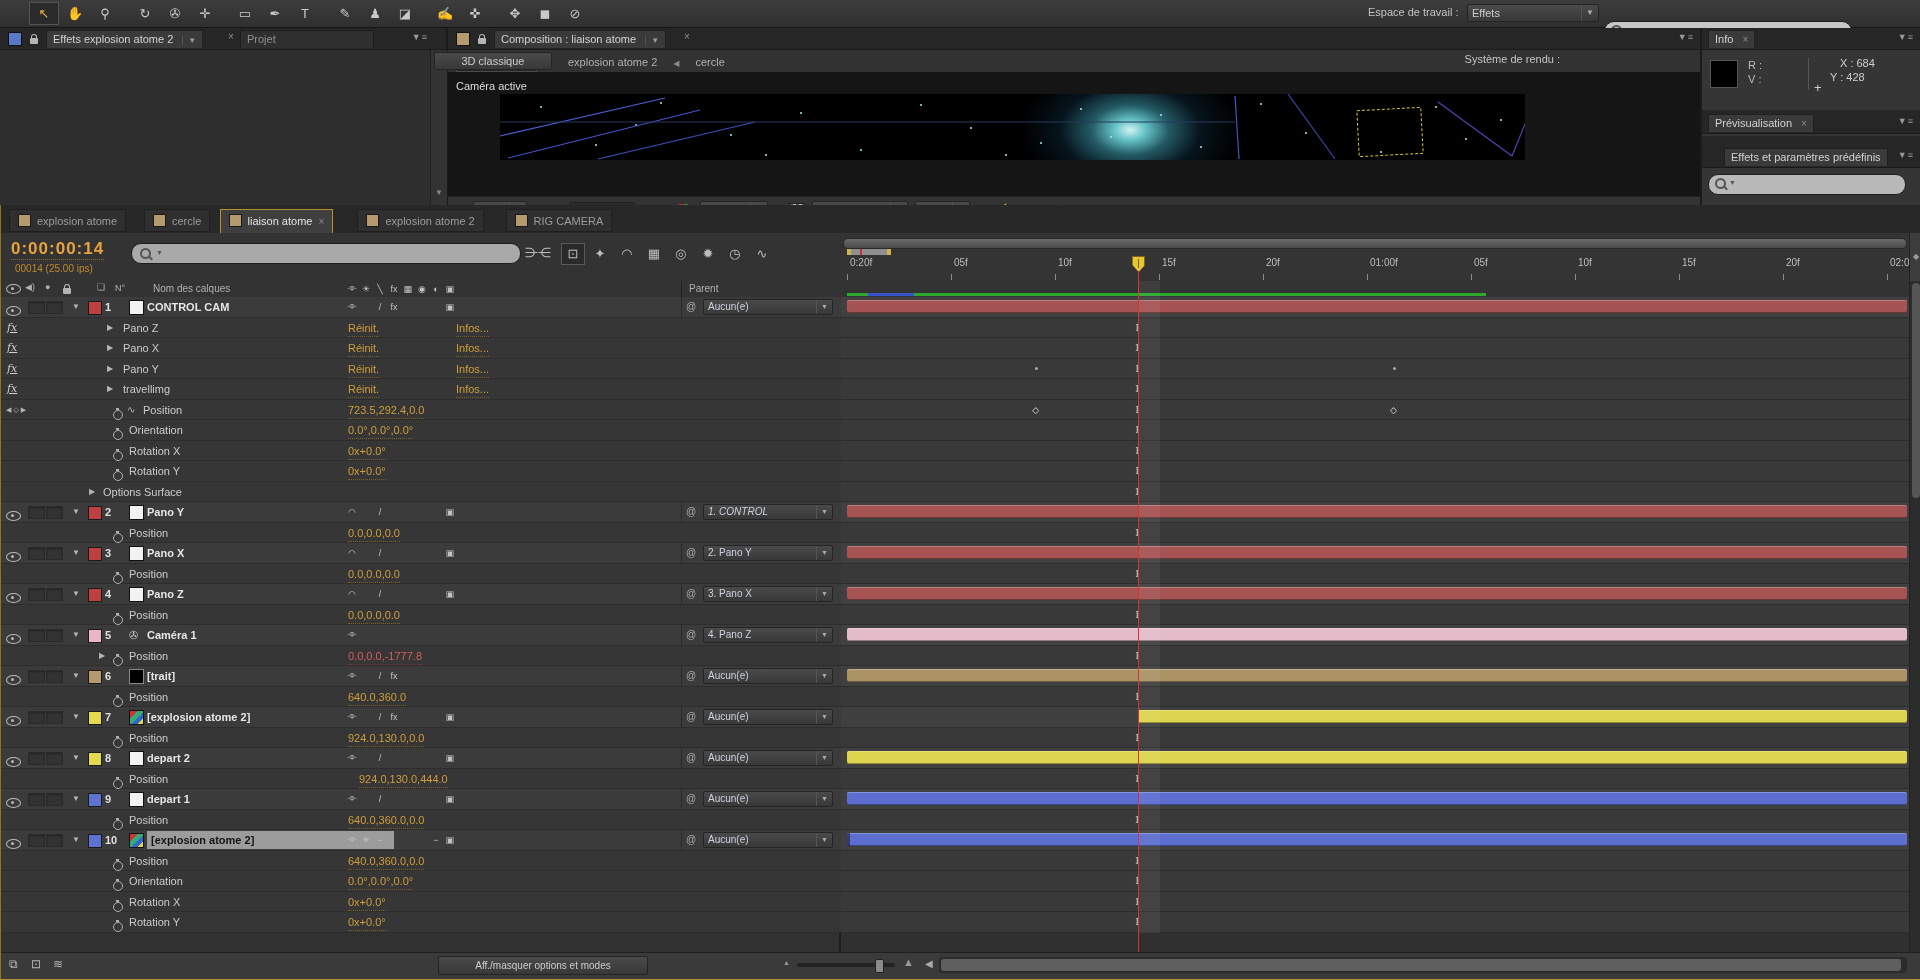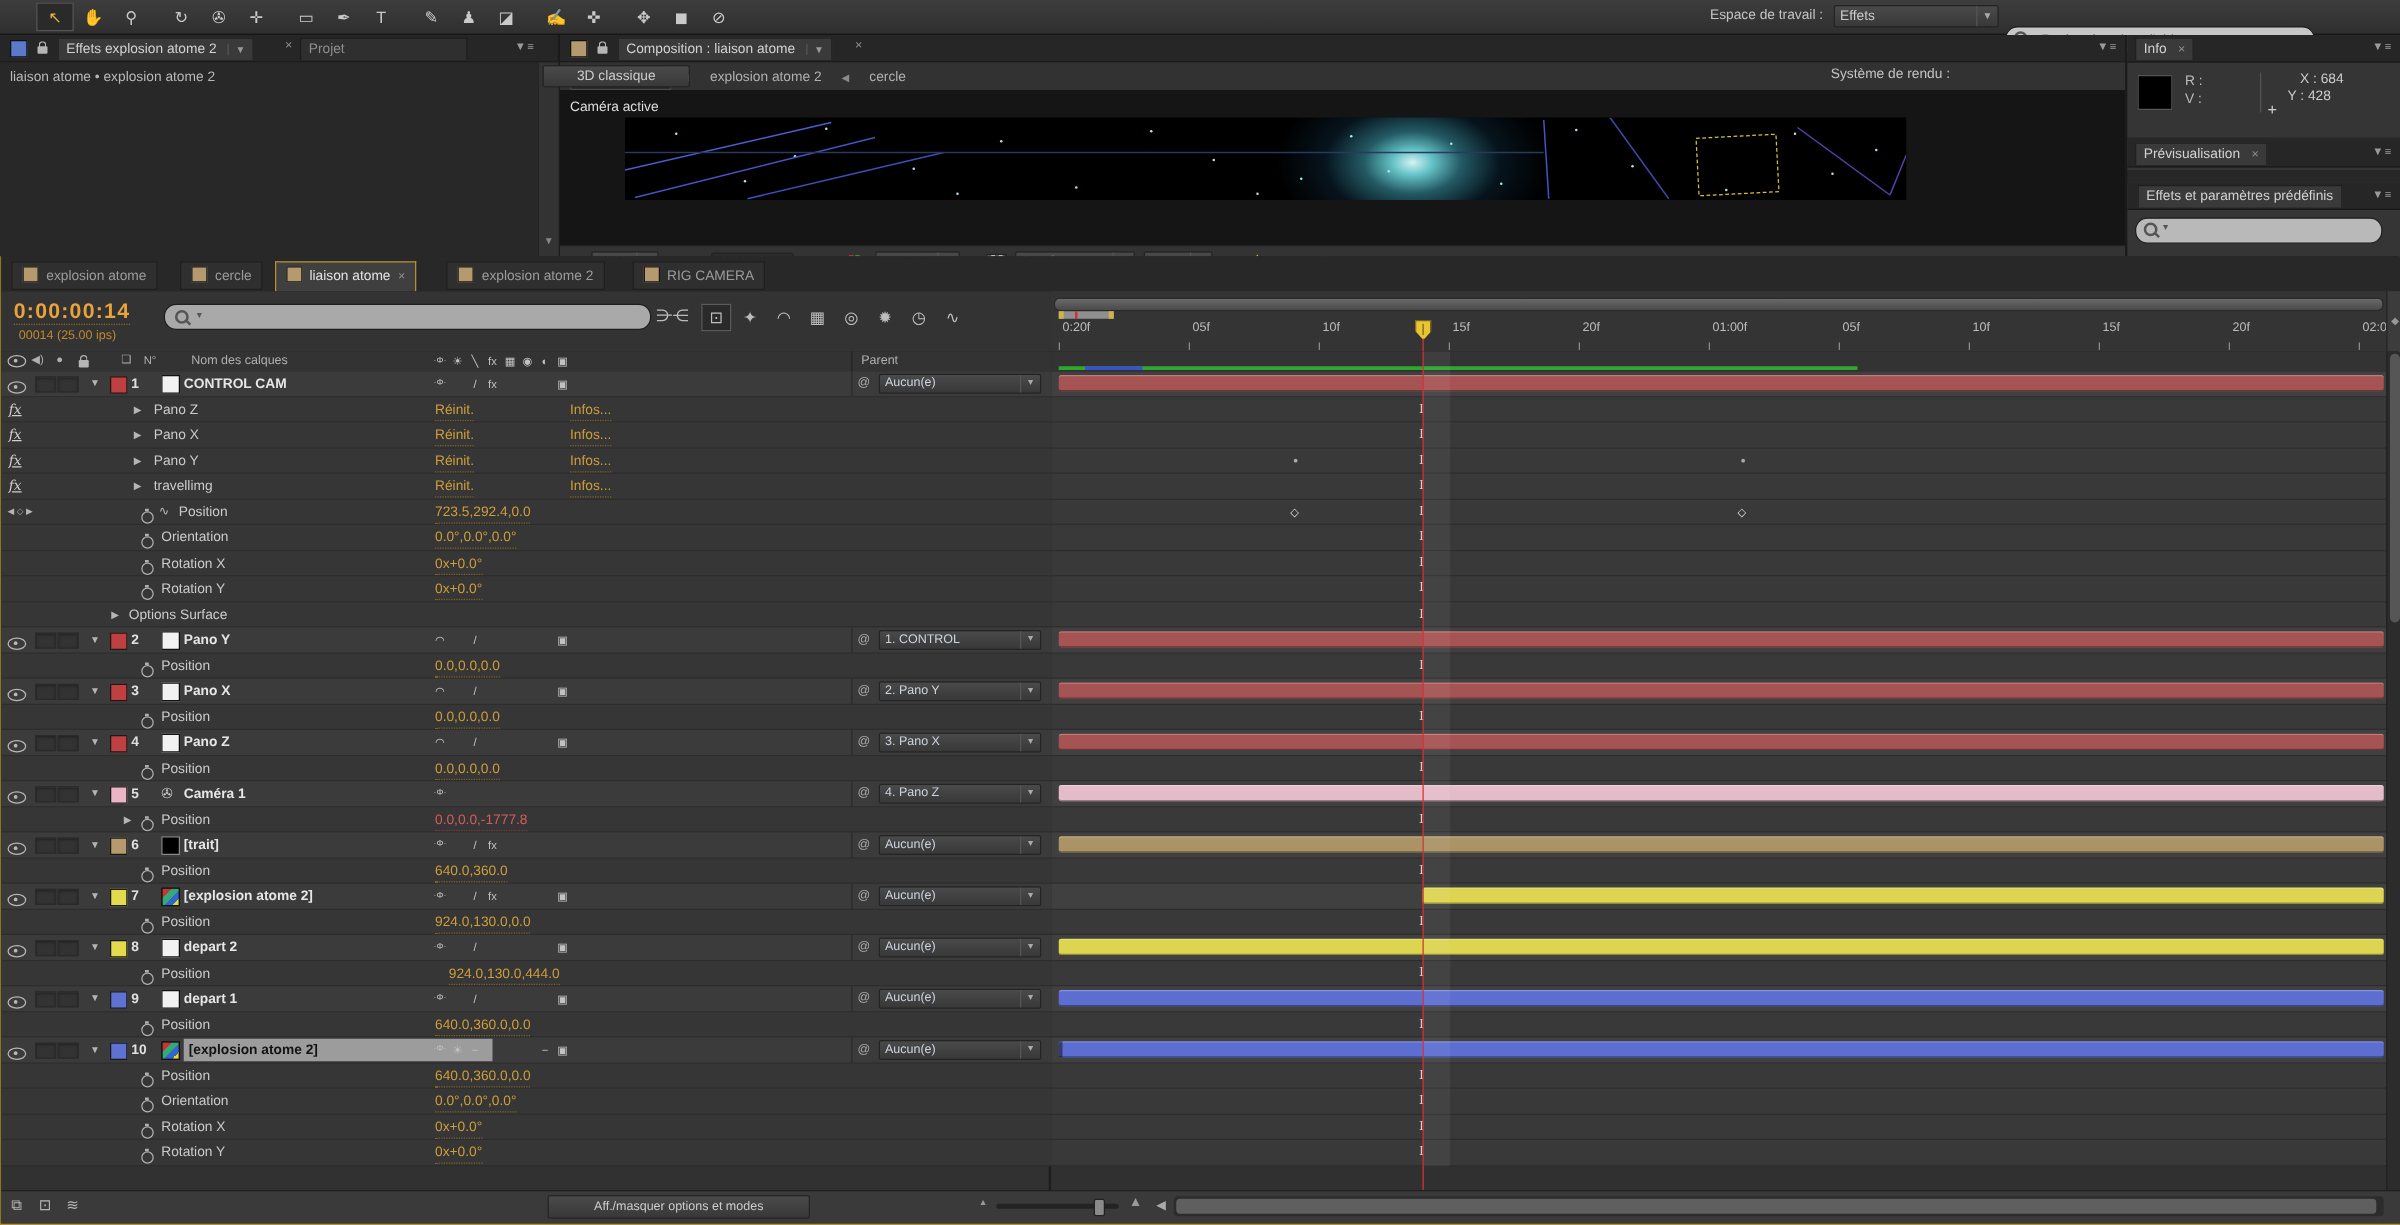--- a/index.html
+++ b/index.html
@@ -85,23 +85,20 @@
     <div class="ptab" style="left:46px;">
       <span>Effets explosion atome 2</span>
       <span class="dd">▼</span>
     </div>
     <span class="abs closex" style="left:222px;top:3px;">×</span>
     <div class="ptab" style="left:240px;width:120px;background:#2f2f2f;color:#8f8f8f;border-color:#1c1c1c;">
       <span>Projet</span>
     </div>
     <span class="pmenu" style="right:18px;">▼≡</span>
   </div>
-  <div class="abs" style="left:0;top:22px;width:430px;height:155px;background:#282828;">
-    <span class="abs" style="left:8px;top:6px;color:#b8b8b8;">liaison atome • explosion atome 2</span>
-  </div>
   <div class="abs" style="left:430px;top:22px;width:16px;height:155px;background:#333;border-left:1px solid #222;">
     <span class="abs" style="left:4px;top:138px;color:#888;font-size:8px;">▼</span>
   </div>
 </div>
 
 <div class="abs" style="left:448px;top:28px;width:1252px;height:177px;background:#323232;border-right:2px solid #1b1b1b;">
   <div class="panelhead">
     <span class="abs" style="left:8px;top:4px;"><span class="swatch" style="background:#b49a6e;"></span></span>
     <span class="abs" style="left:26px;top:6px;"><span class="minilock"></span></span>
     <div class="ptab" style="left:46px;">
@@ -209,21 +206,21 @@
     <div class="panelhead">
       <div class="ptab" style="left:6px;">
         <span>Prévisualisation</span>
         <span class="closex">×</span>
       </div>
       <span class="pmenu">▼≡</span>
     </div>
   </div>
   <div class="abs" style="left:0;top:118px;width:218px;height:59px;background:#353535;">
     <div class="panelhead">
-      <div class="ptab" style="left:8px;max-width:172px;overflow:hidden;">
+      <div class="ptab" style="left:22px;max-width:172px;overflow:hidden;">
         <span>Effets et paramètres prédéfinis</span>
       </div>
       <span class="pmenu">▼≡</span>
     </div>
     <div class="abs searchbox" style="left:6px;top:28px;width:196px;background:#b9b9b9;">
       <span class="mag" style="position:absolute;left:6px;top:3px;"></span>
       <span class="abs" style="left:20px;top:4px;color:#555;font-size:7px;">▼</span>
       <input style="">
     </div>
   </div>
@@ -398,21 +395,21 @@
             <span class="sw" style="left: 344px;">◠</span>
             <span class="sw" style="left: 358px;"></span>
             <span class="sw" style="left: 372px;">/</span>
             <span class="sw" style="left: 386px;"></span>
             <span class="sw" style="left: 400px;"></span>
             <span class="sw" style="left: 414px;"></span>
             <span class="sw" style="left: 428px;"></span>
             <span class="sw" style="left: 442px;">▣</span>
             <span class="rc" style="left: 680px; width: 1px; height: 20px; background: rgb(42, 42, 42);"></span>
             <span class="rc" style="left: 685px; color: rgb(170, 170, 170); font-size: 10px;">@</span>
-            <div class="ddbox" style="position: absolute; left: 702px; top: 2px; width: 120px; height: 14px; line-height: 14px; font-size: 10px; color: rgb(204, 212, 222);"><span>1. CONTROL</span><span class="arr" style="font-size: 7px;">▼</span></div>
+            <div class="ddbox" style="position: absolute; left: 702px; top: 2px; width: 120px; height: 14px; line-height: 14px; font-size: 10px; color: rgb(204, 212, 222); font-style: italic;"><span>1. CONTROL</span><span class="arr" style="font-size: 7px;">▼</span></div>
           </div>
           <div class="row nrow child">
             <span class="rc" style="left: 112px; top: 6px; height: 10px;"><span class="i-watch"></span></span>
             <span class="rc" style="left: 128px; color: rgb(203, 203, 203);">Position</span>
             <span class="rc val" style="left: 347px; top: 2px; height: 16px; line-height: 16px;">0.0,0.0,0.0</span>
           </div>
           <div class="row nrow">
             <span class="rc" style="left: 5px; top: 5px; height: 10px;"><span class="i-eye"></span></span>
             <div class="avcell" style="left: 27px;"></div>
             <div class="avcell" style="left: 45px;"></div>

